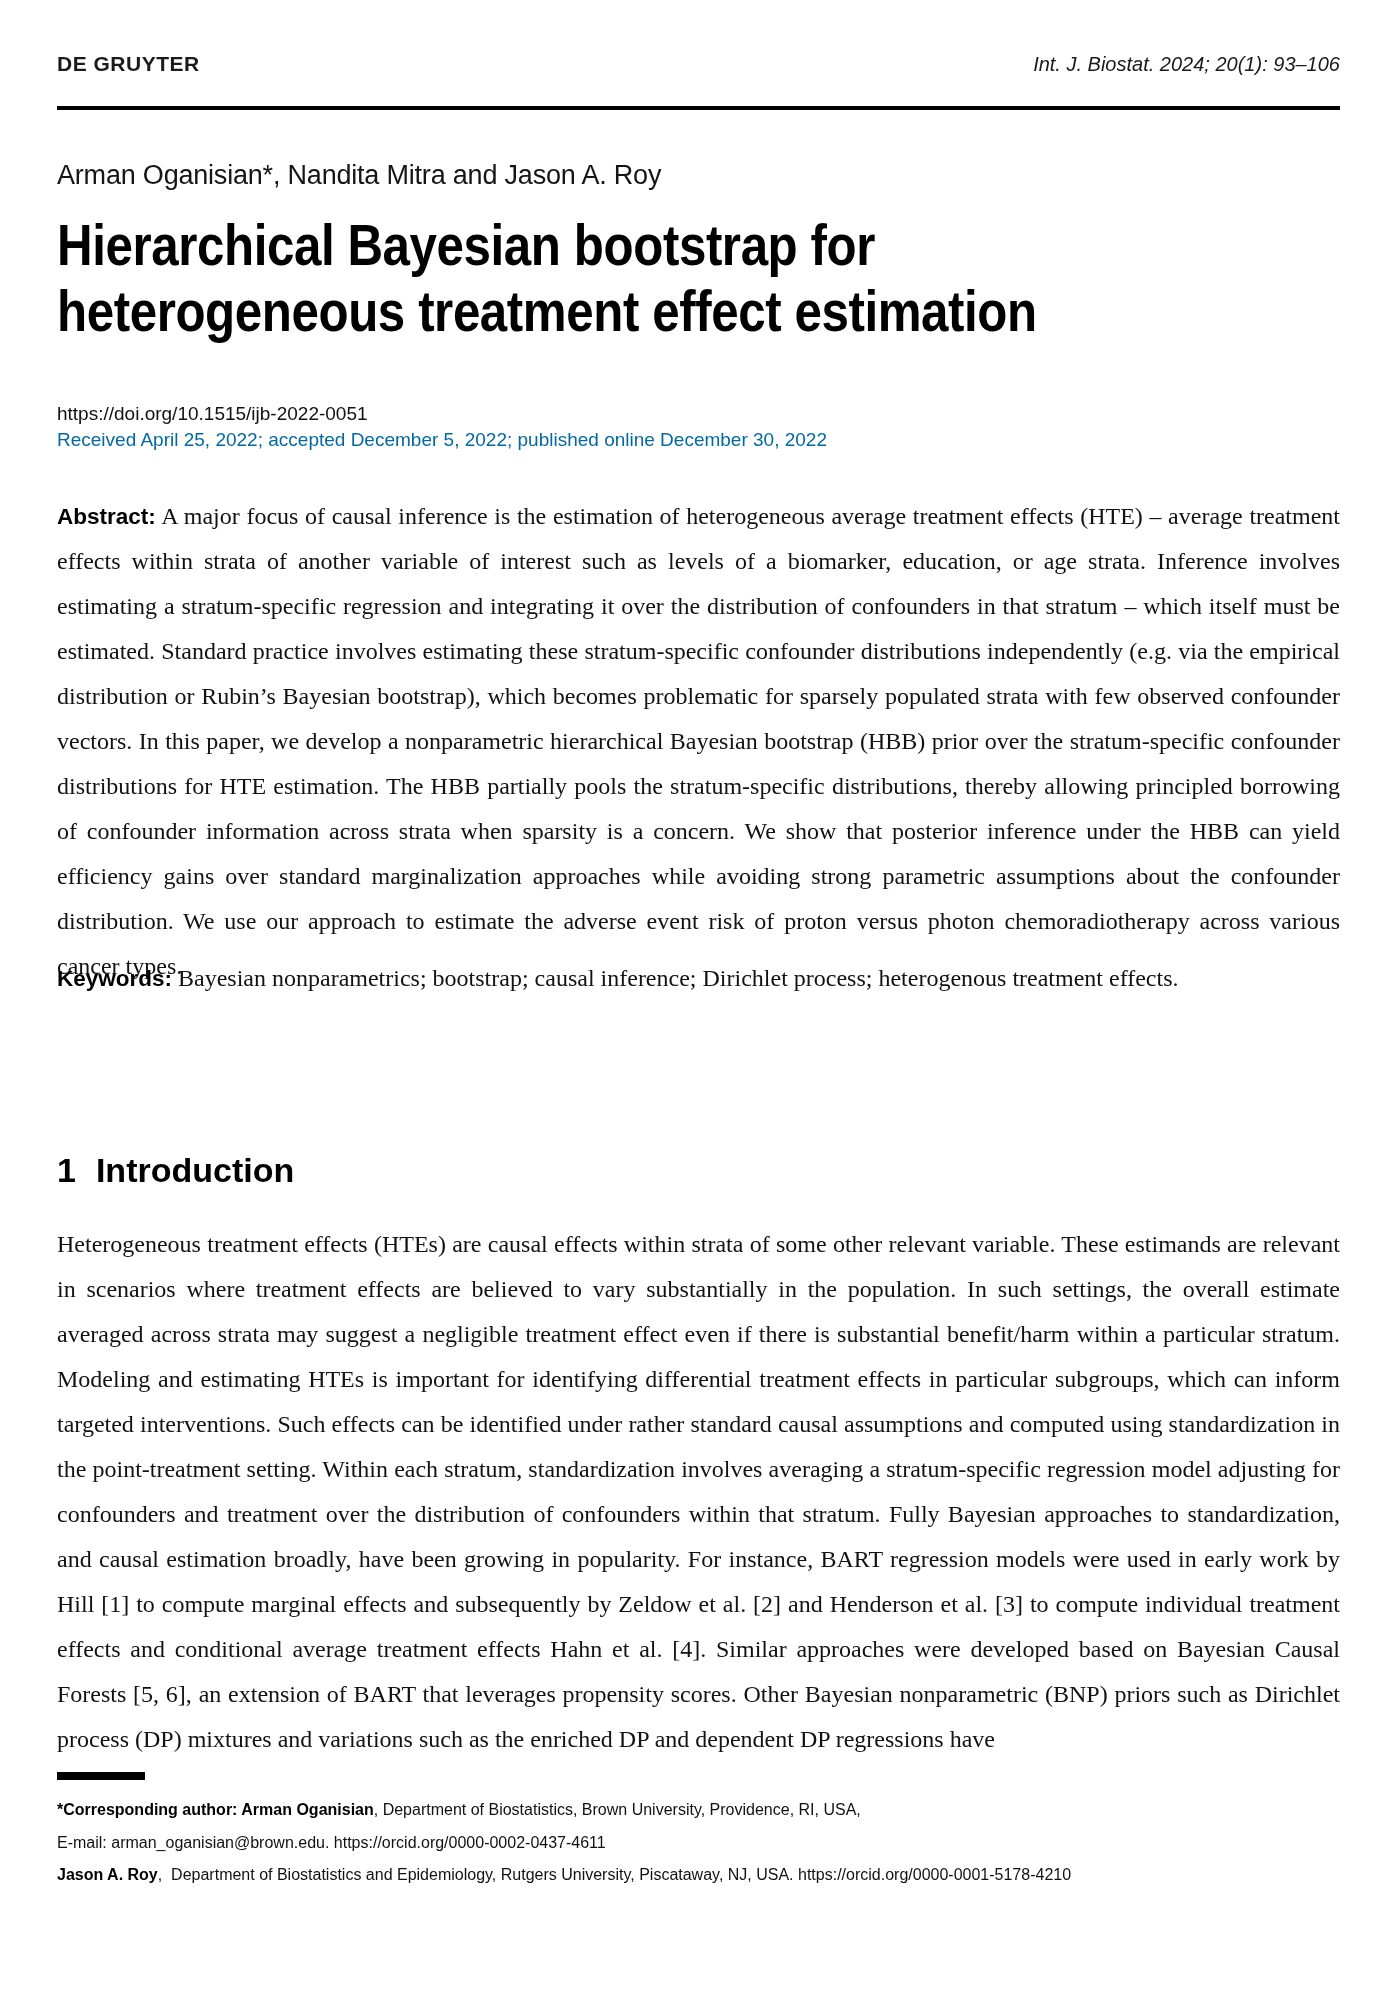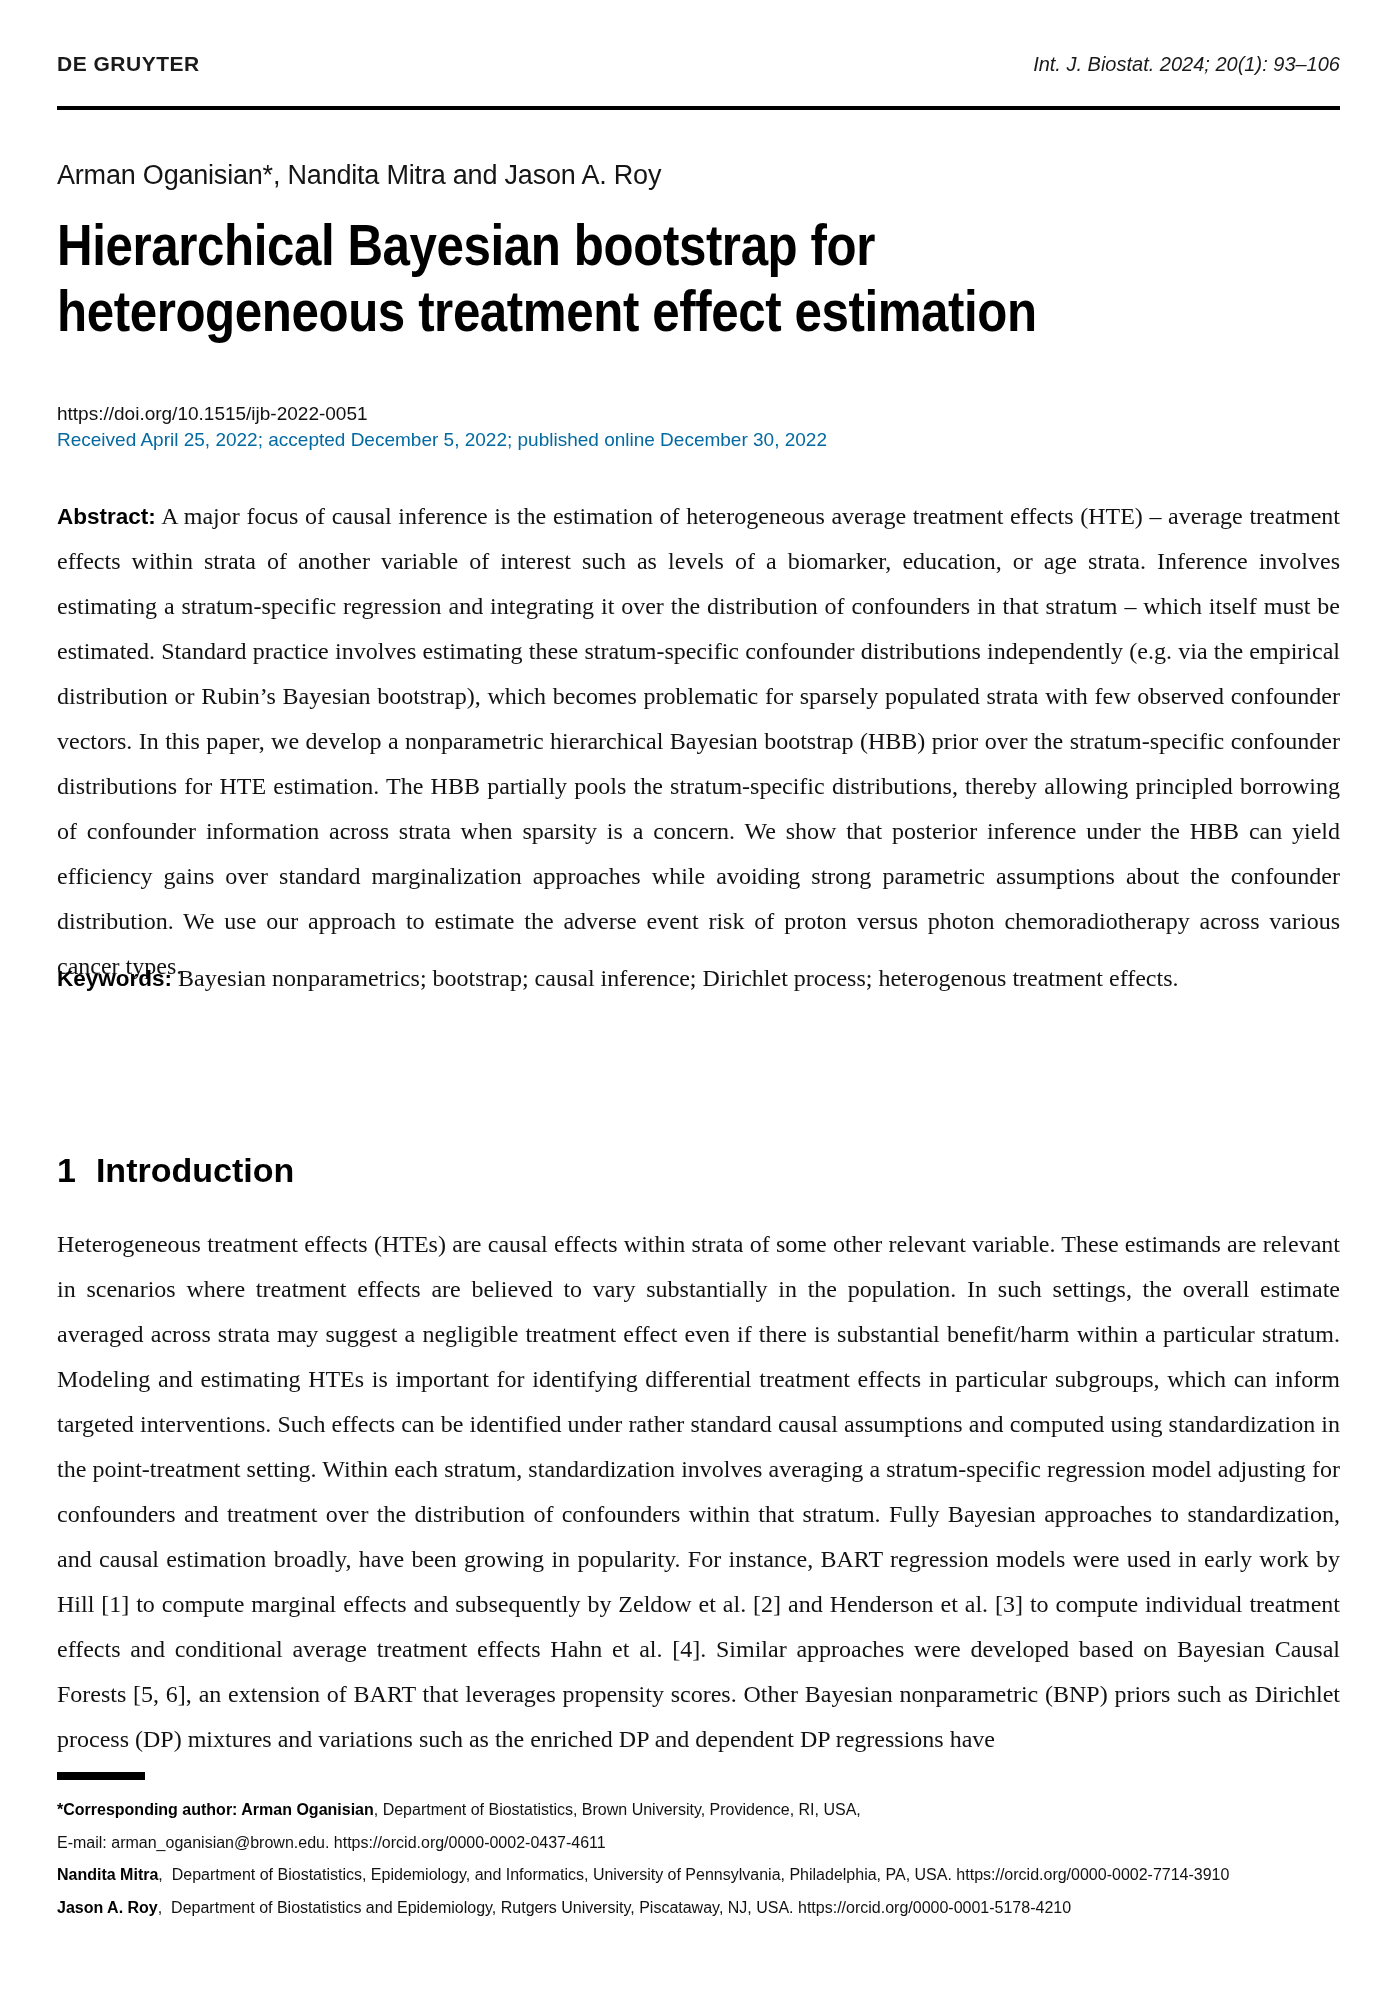--- a/index.html
+++ b/index.html
@@ -99,17 +99,16 @@
     <span class="section-number">1</span><span>Introduction</span>
   </div>
 
   <div class="abs intro-para serif-body">Heterogeneous treatment effects (HTEs) are causal effects within strata of some other relevant variable. These estimands are relevant in scenarios where treatment effects are believed to vary substantially in the population. In such settings, the overall estimate averaged across strata may suggest a negligible treatment effect even if there is substantial benefit/harm within a particular stratum. Modeling and estimating HTEs is important for identifying differential treatment effects in particular subgroups, which can inform targeted interventions. Such effects can be identified under rather standard causal assumptions and computed using standardization in the point-treatment setting. Within each stratum, standardization involves averaging a stratum-specific regression model adjusting for confounders and treatment over the distribution of confounders within that stratum. Fully Bayesian approaches to standardization, and causal estimation broadly, have been growing in popularity. For instance, BART regression models were used in early work by Hill [1] to compute marginal effects and subsequently by Zeldow et al. [2] and Henderson et al. [3] to compute individual treatment effects and conditional average treatment effects Hahn et al. [4]. Similar approaches were developed based on Bayesian Causal Forests [5, 6], an extension of BART that leverages propensity scores. Other Bayesian nonparametric (BNP) priors such as Dirichlet process (DP) mixtures and variations such as the enriched DP and dependent DP regressions have</div>
 
   <div class="abs footnote-rule"></div>
 
   <div class="abs footnotes">
     <p><span class="fn-name">*Corresponding author: Arman Oganisian</span><span>, Department of Biostatistics, Brown University, Providence, RI, USA,</span></p>
     <p><span class="fn-name"></span><span>E-mail: arman_oganisian@brown.edu. https://orcid.org/0000-0002-0437-4611</span></p>
-    <p><span class="fn-name">Nandita Mitra</span><span>,  Department of Biostatistics, Epidemiology, and Informatics, University of Pennsylvania, Philadelphia, PA, USA. https://orcid.org/0000-0002-7714-3910</span></p>
     <p><span class="fn-name">Jason A. Roy</span><span>,  Department of Biostatistics and Epidemiology, Rutgers University, Piscataway, NJ, USA. https://orcid.org/0000-0001-5178-4210</span></p>
   </div>
 
 </div>
 
 </body></html>

